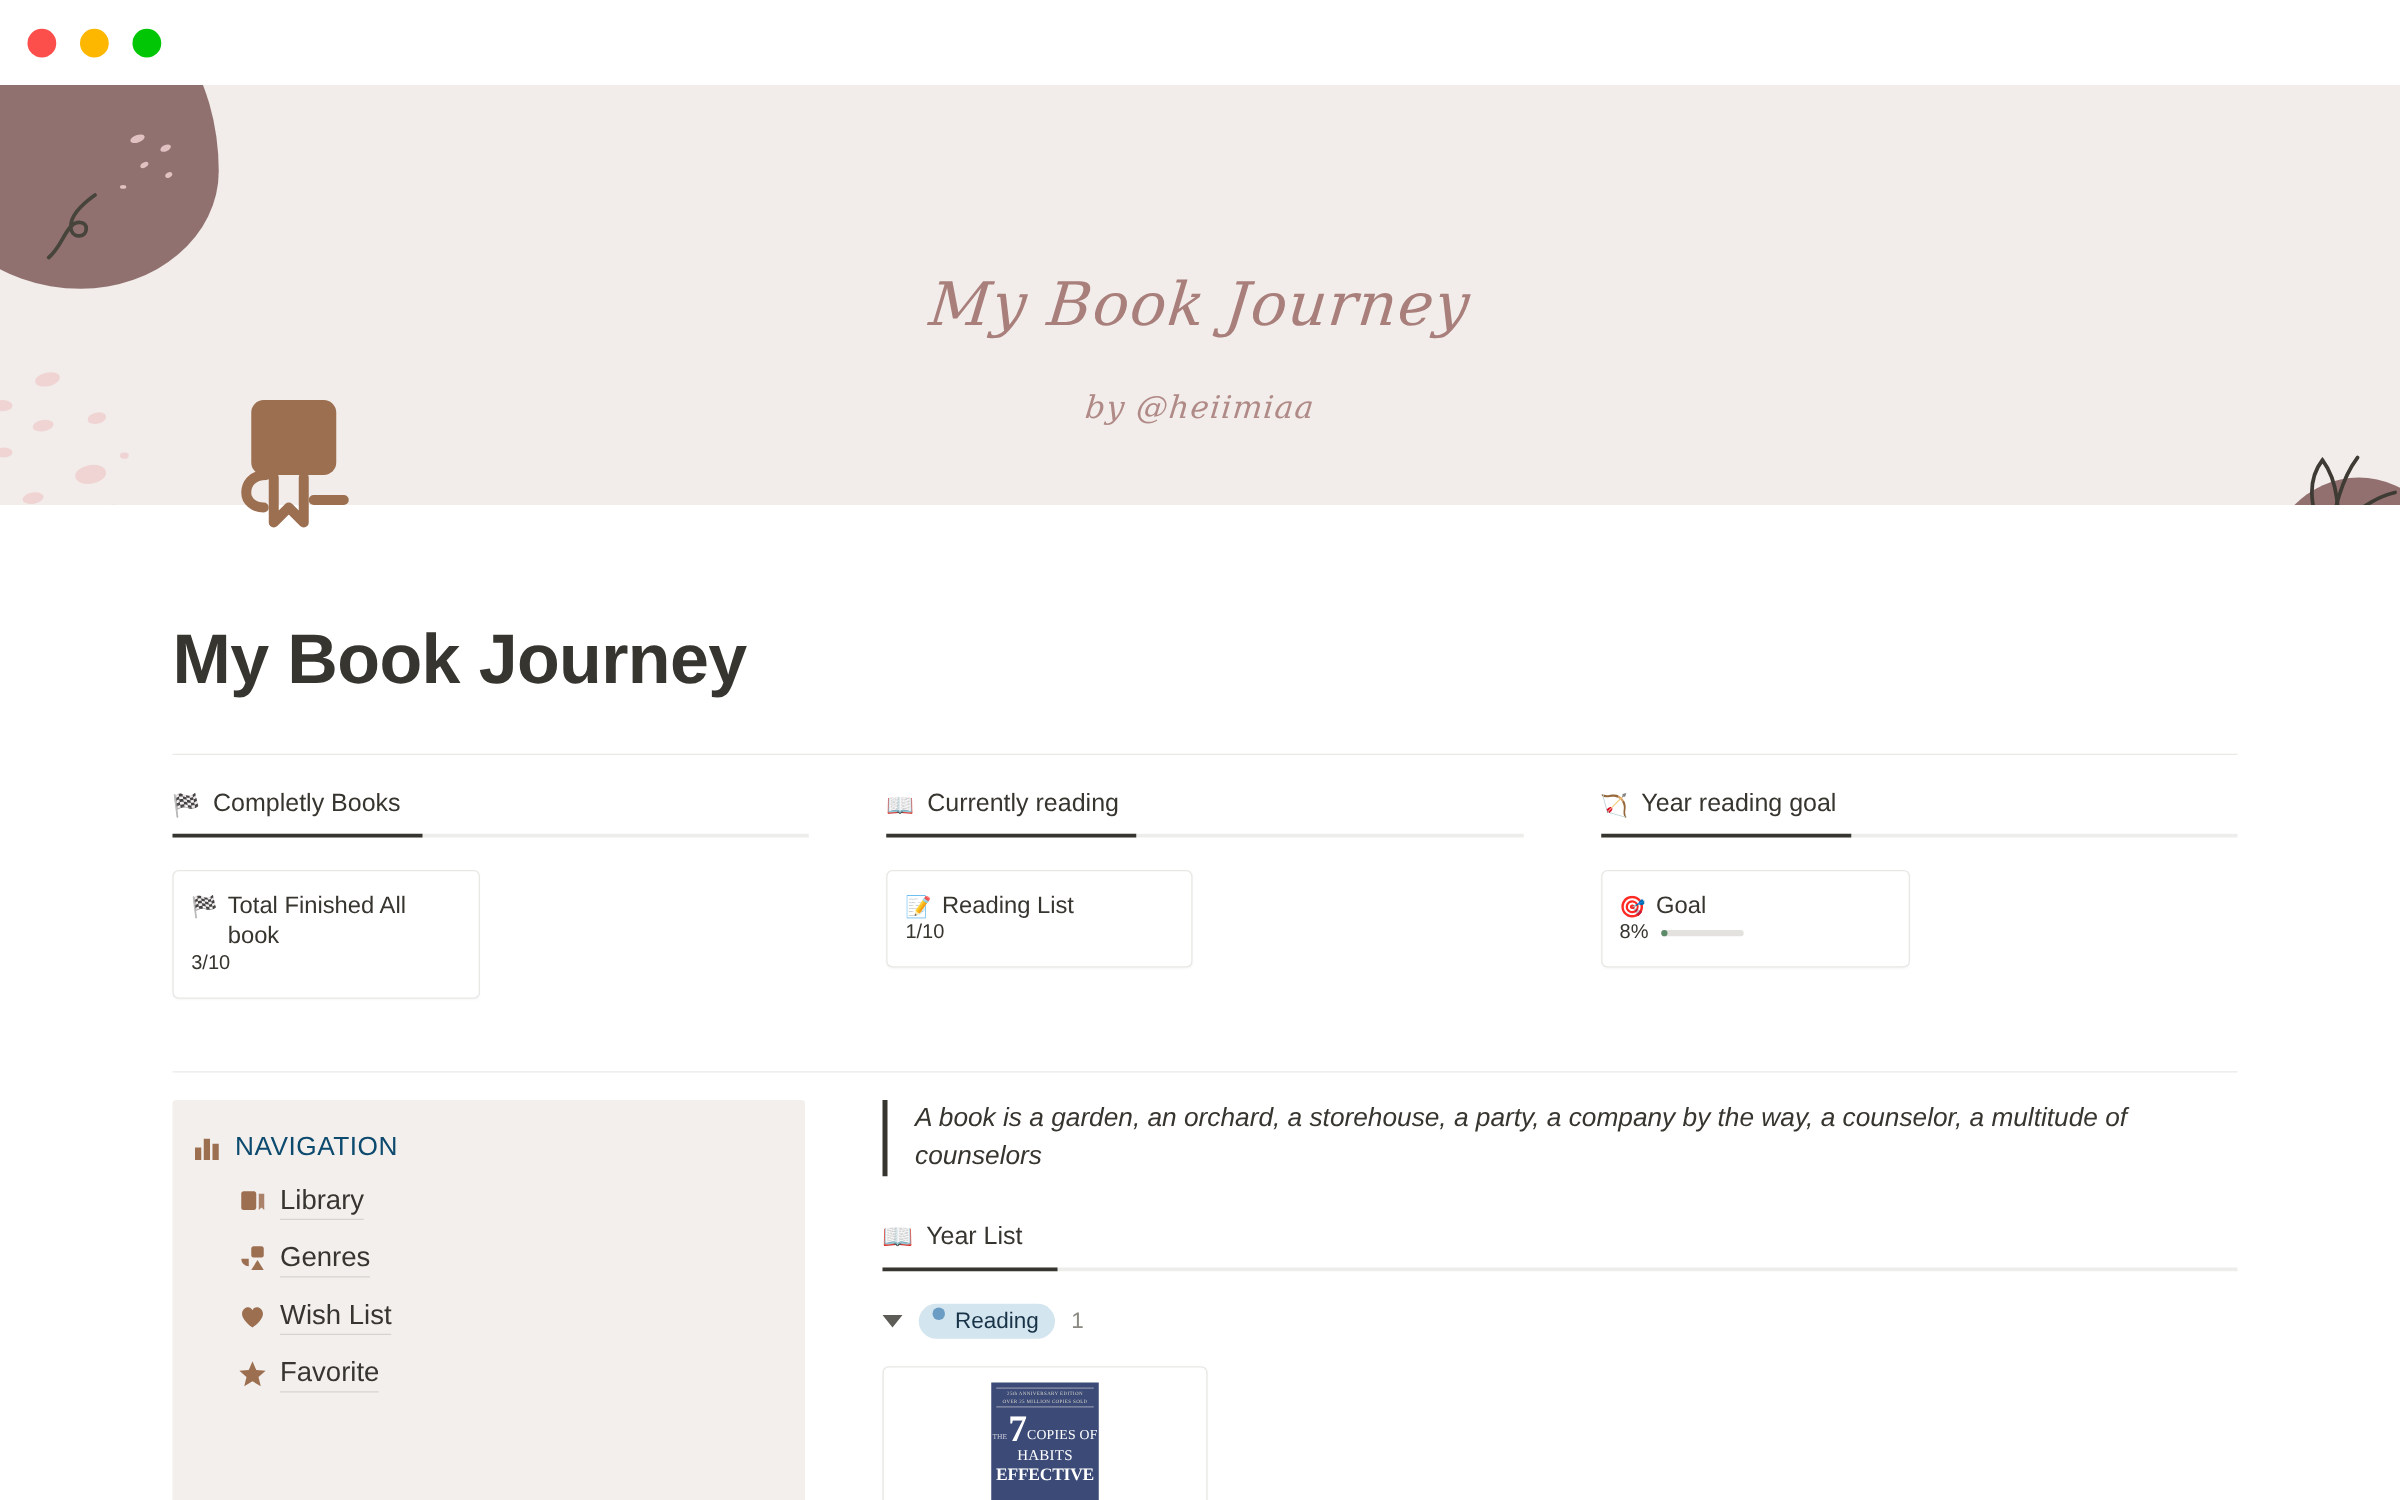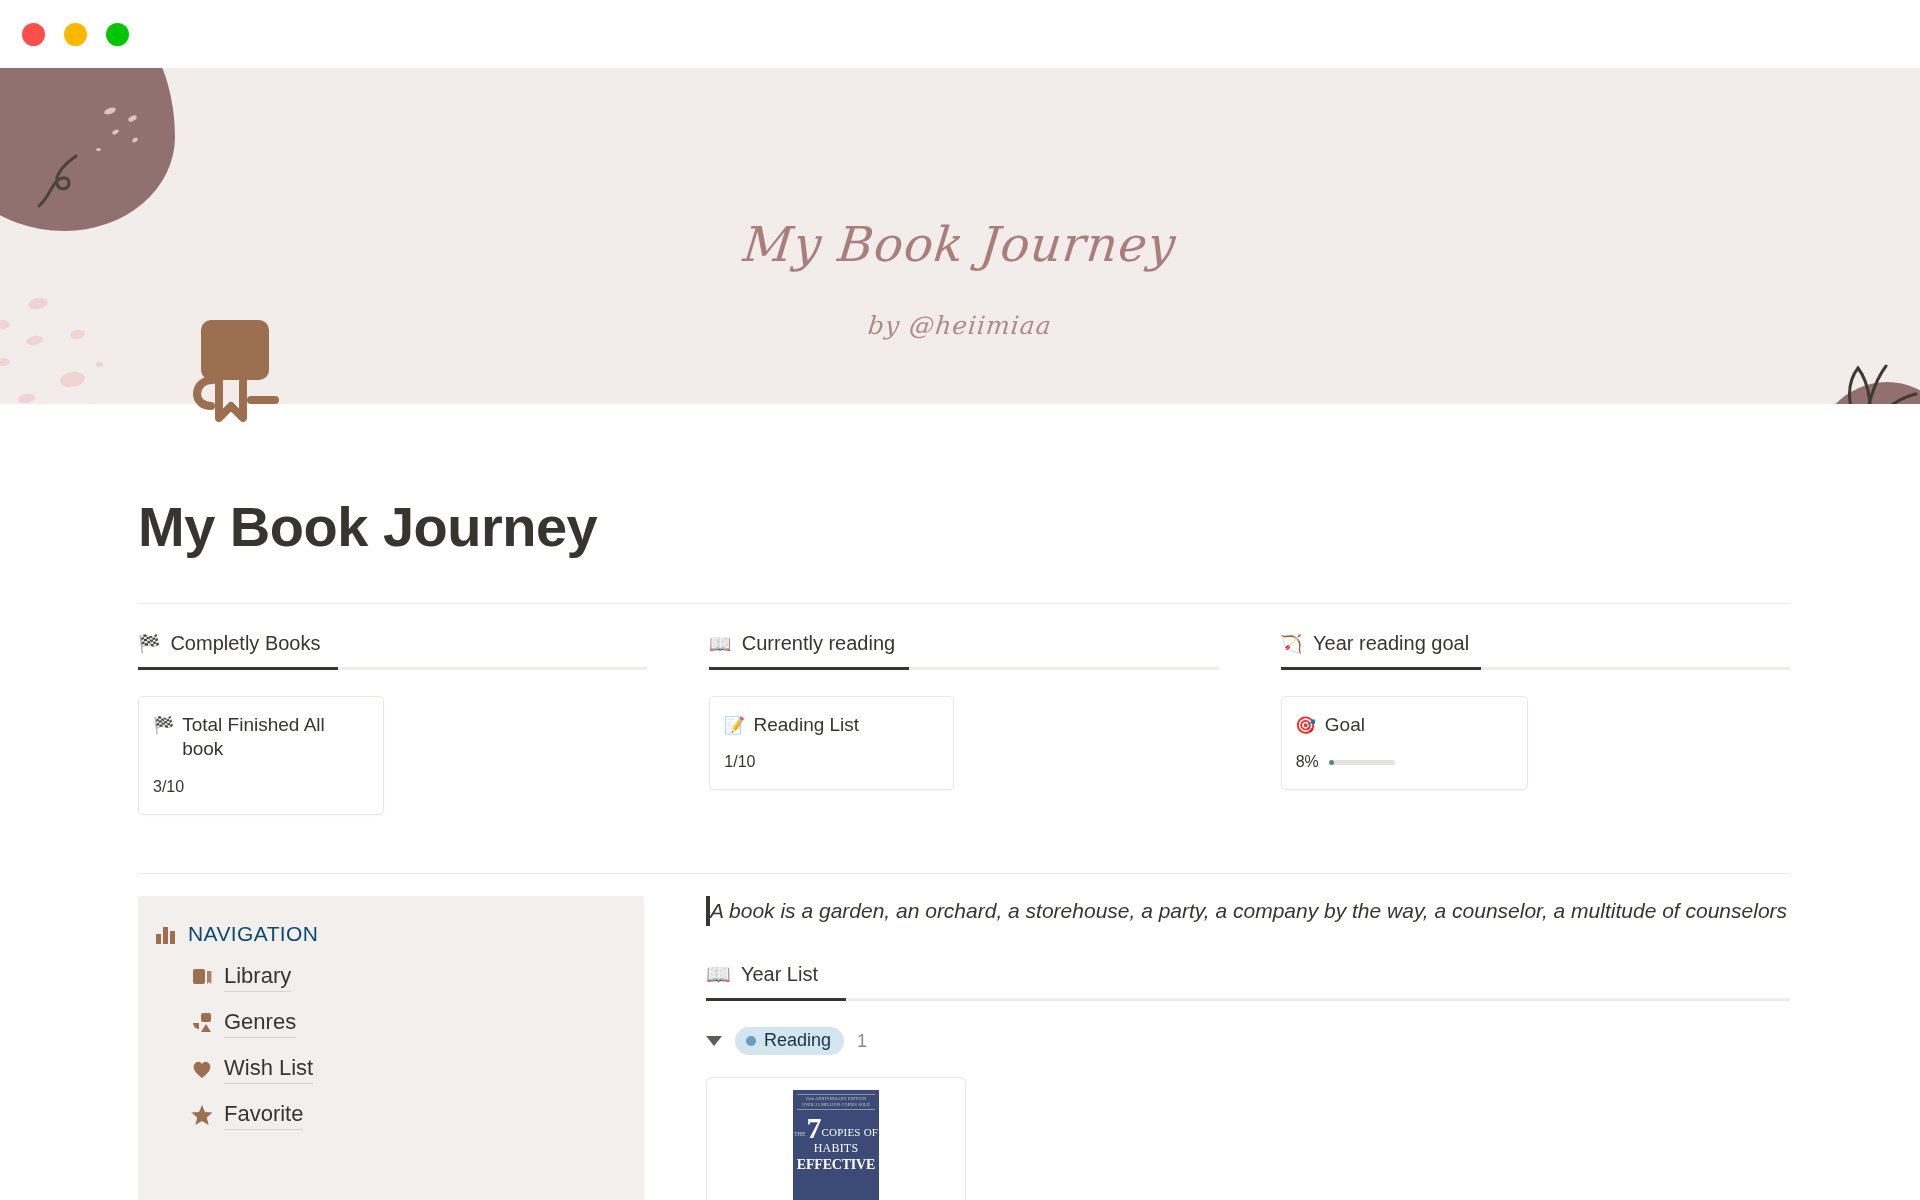--- a/index.html
+++ b/index.html
@@ -152,21 +152,20 @@
   .stat-card.w3 { width: 247px; }
   .card-head {
     display: flex;
     gap: 8px;
     font-size: 19px;
     color: #37352F;
     line-height: 1.28;
   }
   .card-head .emoji { font-size: 17px; flex: none; margin-top: 2px; }
   .card-val {
-    margin-top: 16px;
     font-size: 16px;
     color: #37352F;
   }
   .card-val.prog {
     display: flex; align-items: center; gap: 10px;
   }
   .bar {
     position: relative;
     width: 66px; height: 5px;
     background: #E4E2DE;
@@ -215,20 +214,21 @@
     font-size: 22px;
     color: #37352F;
     border-bottom: 1px solid #D8D3D0;
     padding-bottom: 2px;
   }
   .nav-ico { width: 24px; height: 24px; flex: none; }
 
   .right-col { flex: 1; min-width: 0; }
   .quote {
     border-left: 4px solid #37352F;
+    padding-left: 22px;
     font-style: italic;
     font-size: 21px;
     line-height: 1.45;
     color: #37352F;
     max-width: 1105px;
   }
   .booklist-tab {
     margin-top: 36px;
     display: flex; align-items: center; gap: 10px;
     font-size: 20px;
@@ -252,21 +252,21 @@
     border-left: 8px solid transparent;
     border-right: 8px solid transparent;
     border-top: 10px solid #5E5C57;
   }
   .chip {
     background: #D3E5EF;
     color: #183347;
     border-radius: 14px;
     padding: 3px 13px 4px 11px;
     font-size: 18px;
-    display: flex; align-items: center; gap: 8px;
+    display: flex; gap: 8px;
   }
   .chip .cdot {
     width: 10px; height: 10px; border-radius: 50%;
     background: #6A9CC4;
   }
   .group-count { font-size: 18px; color: #8B8981; }
 
   .book-card {
     margin-top: 22px;
     width: 260px;

